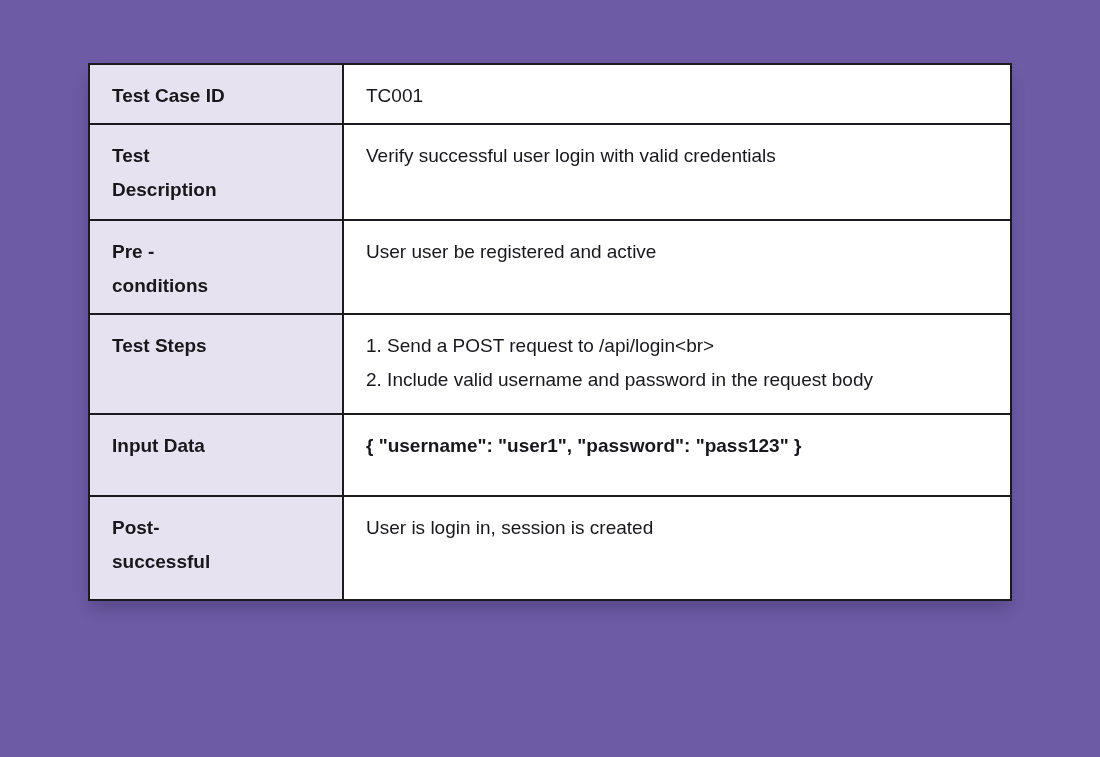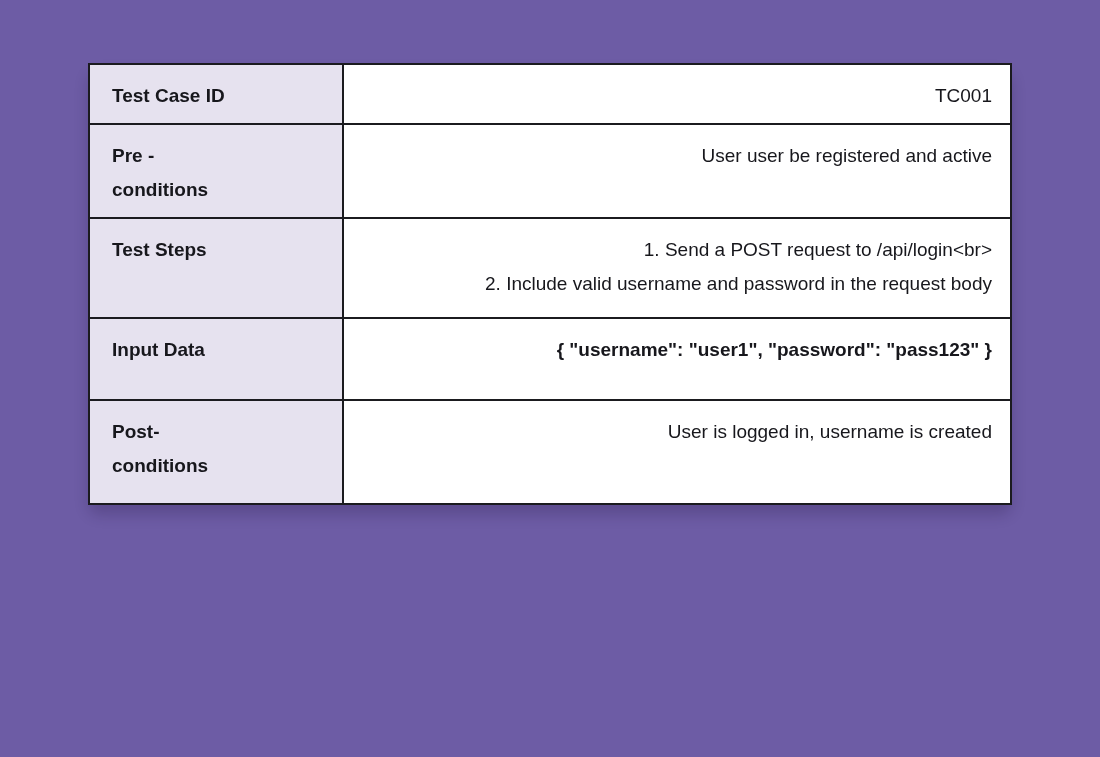--- a/index.html
+++ b/index.html
@@ -39,21 +39,20 @@
   }
   td.label-cell {
     width: 212px;
     background: #e6e2ef;
     font-weight: 700;
     font-size: 19.5px;
   }
   td.value-cell {
     background: #ffffff;
     font-weight: 400;
-    text-align: right;
   }
   td.value-cell.bold {
     font-weight: 700;
   }
   tr.r1 { height: 59px; }
   tr.r2 { height: 96px; }
   tr.r3 { height: 74px; }
   tr.r4 { height: 100px; margin-left: 39px; }
   tr.r5 { height: 82px; }
   tr.r6 { height: 102px; }
@@ -62,34 +61,39 @@
 </head>
 <body>
 
 <div class="table-wrap">
   <table class="testcase">
     <tbody>
       <tr class="r1">
         <td class="label-cell">Test Case ID</td>
         <td class="value-cell">TC001</td>
       </tr>
+      <tr class="r2">
+        <td class="label-cell">Test
+Description</td>
+        <td class="value-cell">Verify successful user login with valid credentials</td>
+      </tr>
       <tr class="r3">
         <td class="label-cell">Pre -
 conditions</td>
         <td class="value-cell">User user be registered and active</td>
       </tr>
       <tr class="r4">
         <td class="label-cell">Test Steps</td>
         <td class="value-cell">1. Send a POST request to /api/login&lt;br&gt;
 2. Include valid username and password in the request body</td>
       </tr>
       <tr class="r5">
         <td class="label-cell">Input Data</td>
         <td class="value-cell bold">{ "username": "user1", "password": "pass123" }</td>
       </tr>
       <tr class="r7">
         <td class="label-cell">Post-
-conditions</td>
-        <td class="value-cell">User is logged in, username is created</td>
+successful</td>
+        <td class="value-cell">User is login in, session is created</td>
       </tr>
     </tbody>
   </table>
 </div>
 
 </body></html>

